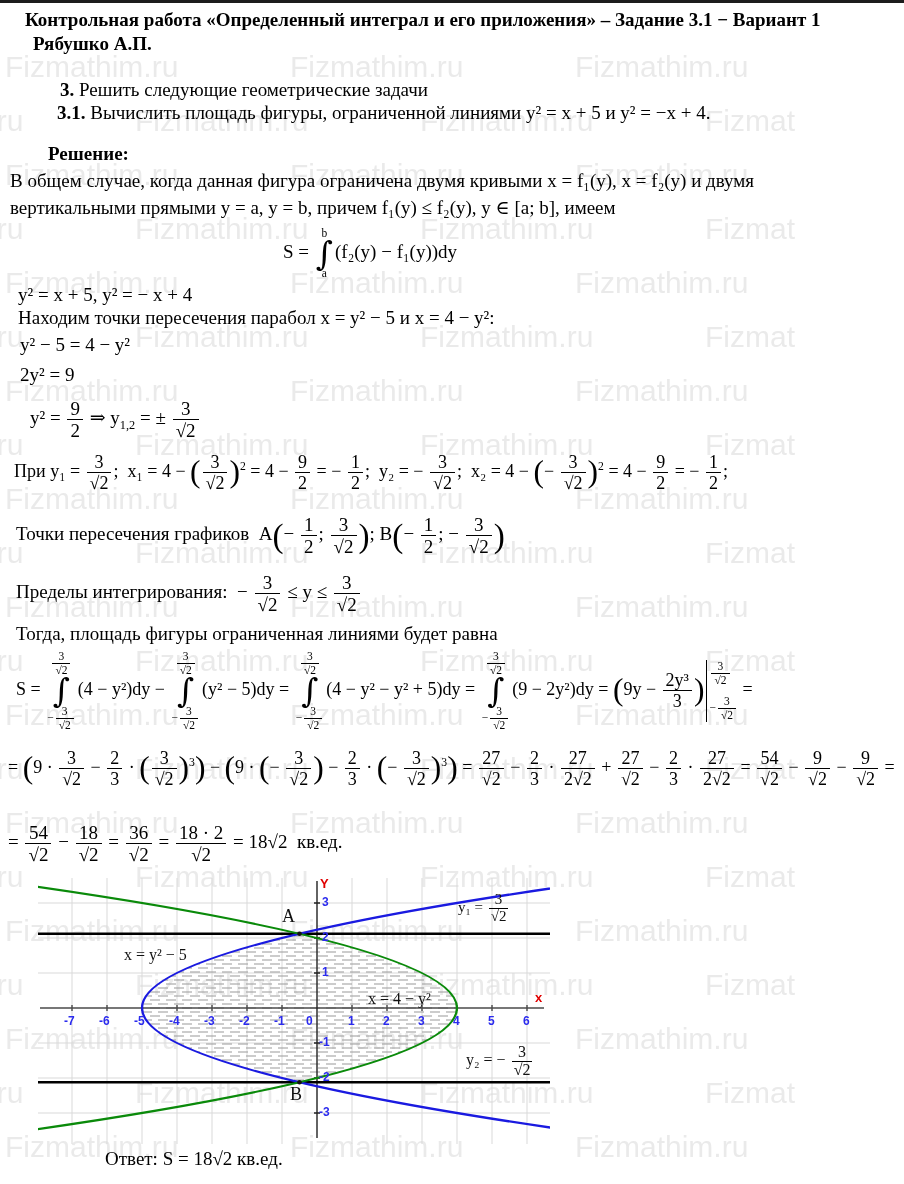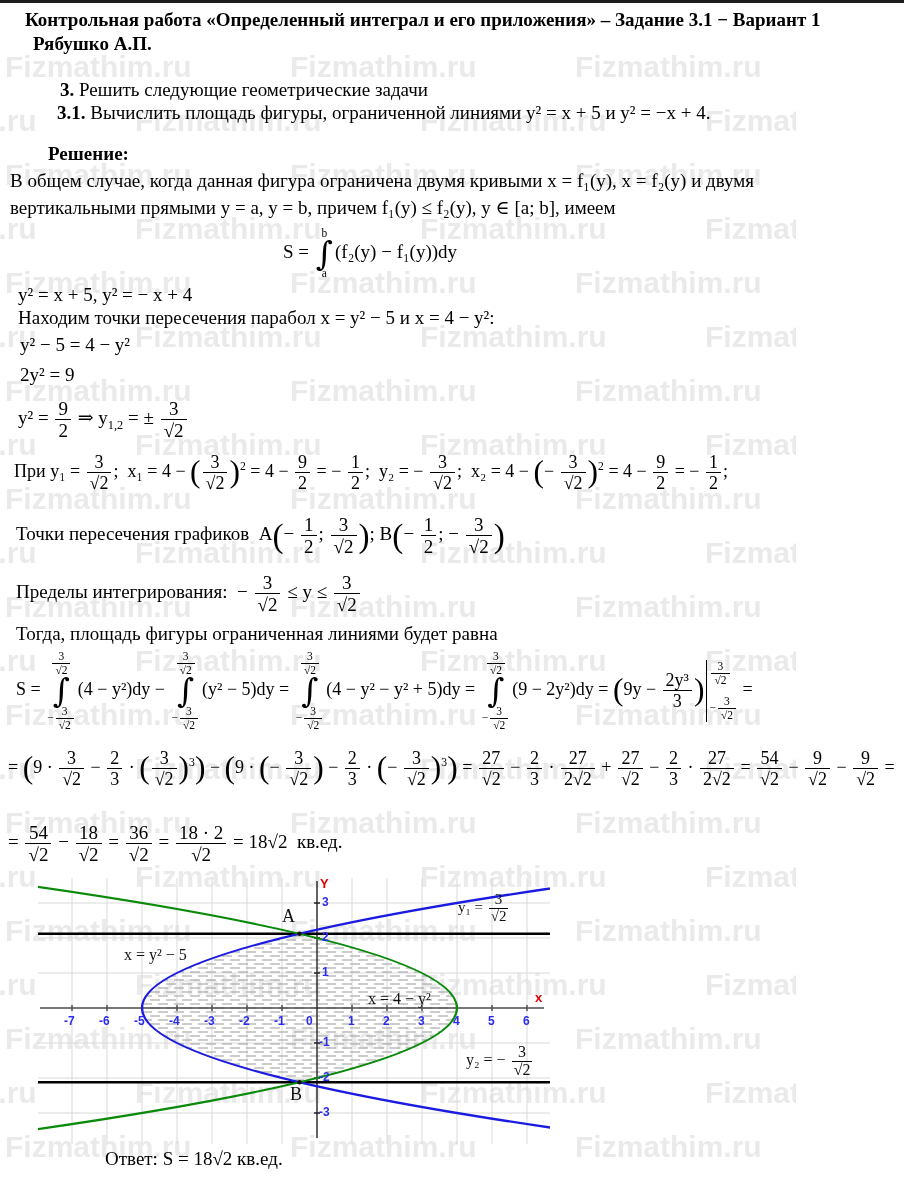--- a/index.html
+++ b/index.html
@@ -1,20 +1,20 @@
 <!DOCTYPE html>
 <html><head>
 <meta charset="utf-8">
 <style>
   html,body{margin:0;padding:0;background:#fff;}
   #page{position:relative;width:904px;height:1184px;background:#fff;overflow:hidden;
         font-family:"Liberation Serif","DejaVu Serif",serif;color:#000;}
   #topbar{position:absolute;left:0;top:0;width:904px;height:3px;background:#1c1c1c;}
   
-  #wm-layer{position:absolute;left:0;top:0;width:796px;height:1184px;overflow:hidden;z-index:0;font-weight:bold;}
+  #wm-layer{position:absolute;left:0;top:0;width:796px;height:1184px;overflow:hidden;z-index:0;}
   .wm{position:absolute;font-family:"Liberation Sans","DejaVu Sans",sans-serif;font-size:30px;
       color:rgba(178,178,178,0.28);white-space:nowrap;}
   
   .blk{position:absolute;z-index:2;font-size:19px;line-height:1.25;white-space:nowrap;}
   .wrap{white-space:normal;}
   .bold{font-weight:bold;}
   
   .mline{white-space:nowrap;}
   .mt{white-space:pre;}
   .mfrac{display:inline-block;vertical-align:middle;text-align:center;margin:0 2px;}
@@ -145,21 +145,21 @@
   <div class="blk wrap" style="left:10px;top:167px;width:858px;line-height:27px;">В общем случае, когда данная фигура ограничена двумя кривыми  x = f₁(y),  x = f₂(y)  и двумя вертикальными прямыми  y = a,  y = b,  причем  f₁(y) ≤ f₂(y),  y ∈ [a; b],  имеем</div>
   <div class="blk mline" style="left:283px;top:228px;"><span class="mt">S = </span><span class="mint">
         <span class="mlim"><span class="mt">b</span></span>
         <span class="misym">∫</span>
         <span class="mlim"><span class="mt">a</span></span>
       </span><span class="mt">(f₂(y) − f₁(y))dy</span></div>
   <div class="blk" style="left:18px;top:283px;">y² = x + 5, y² = − x + 4</div>
   <div class="blk" style="left:18px;top:306px;">Находим точки пересечения парабол x = y² − 5 и x = 4 − y²:</div>
   <div class="blk" style="left:20px;top:333px;">y² − 5 = 4 − y²</div>
   <div class="blk" style="left:20px;top:363px;">2y² = 9</div>
-  <div class="blk mline" style="left:18px;top:398px;"><span class="mt">y² = </span><span class="mfrac"><span class="mnum">9</span><span class="mden">2</span></span><span class="mt"> ⇒ y</span><sub class="msub">1,2</sub><span class="mt"> = ± </span><span class="mfrac"><span class="mnum">3</span><span class="mden">√2</span></span></div>
+  <div class="blk mline" style="left:30px;top:398px;"><span class="mt">y² = </span><span class="mfrac"><span class="mnum">9</span><span class="mden">2</span></span><span class="mt"> ⇒ y</span><sub class="msub">1,2</sub><span class="mt"> = ± </span><span class="mfrac"><span class="mnum">3</span><span class="mden">√2</span></span></div>
   <div class="blk mline sm" style="left:14px;top:452px;"><span class="mt">При y₁ = </span><span class="mfrac"><span class="mnum">3</span><span class="mden">√2</span></span><span class="mt">;  x₁ = 4 − </span><span class="mbig">(</span><span class="mfrac"><span class="mnum">3</span><span class="mden">√2</span></span><span class="mbig">)</span><sup class="msup">2</sup><span class="mt"> = 4 − </span><span class="mfrac"><span class="mnum">9</span><span class="mden">2</span></span><span class="mt"> = − </span><span class="mfrac"><span class="mnum">1</span><span class="mden">2</span></span><span class="mt">;  y₂ = − </span><span class="mfrac"><span class="mnum">3</span><span class="mden">√2</span></span><span class="mt">;  x₂ = 4 − </span><span class="mbig">(</span><span class="mt">− </span><span class="mfrac"><span class="mnum">3</span><span class="mden">√2</span></span><span class="mbig">)</span><sup class="msup">2</sup><span class="mt"> = 4 − </span><span class="mfrac"><span class="mnum">9</span><span class="mden">2</span></span><span class="mt"> = − </span><span class="mfrac"><span class="mnum">1</span><span class="mden">2</span></span><span class="mt">;</span></div>
   <div class="blk mline" style="left:16px;top:514px;"><span class="mt">Точки пересечения графиков  A</span><span class="mbig">(</span><span class="mt">− </span><span class="mfrac"><span class="mnum">1</span><span class="mden">2</span></span><span class="mt">; </span><span class="mfrac"><span class="mnum">3</span><span class="mden">√2</span></span><span class="mbig">)</span><span class="mt">; B</span><span class="mbig">(</span><span class="mt">− </span><span class="mfrac"><span class="mnum">1</span><span class="mden">2</span></span><span class="mt">; − </span><span class="mfrac"><span class="mnum">3</span><span class="mden">√2</span></span><span class="mbig">)</span></div>
   <div class="blk mline" style="left:16px;top:572px;"><span class="mt">Пределы интегрирования:  − </span><span class="mfrac"><span class="mnum">3</span><span class="mden">√2</span></span><span class="mt"> ≤ y ≤ </span><span class="mfrac"><span class="mnum">3</span><span class="mden">√2</span></span></div>
   <div class="blk" style="left:16px;top:622px;">Тогда, площадь фигуры ограниченная линиями будет равна</div>
   <div class="blk mline sm" style="left:16px;top:650px;"><span class="mt">S = </span><span class="mint">
         <span class="mlim"><span class="mfrac"><span class="mnum">3</span><span class="mden">√2</span></span></span>
         <span class="misym">∫</span>
         <span class="mlim"><span class="mt">−</span><span class="mfrac"><span class="mnum">3</span><span class="mden">√2</span></span></span>
       </span><span class="mt">(4 − y²)dy − </span><span class="mint">
         <span class="mlim"><span class="mfrac"><span class="mnum">3</span><span class="mden">√2</span></span></span>

